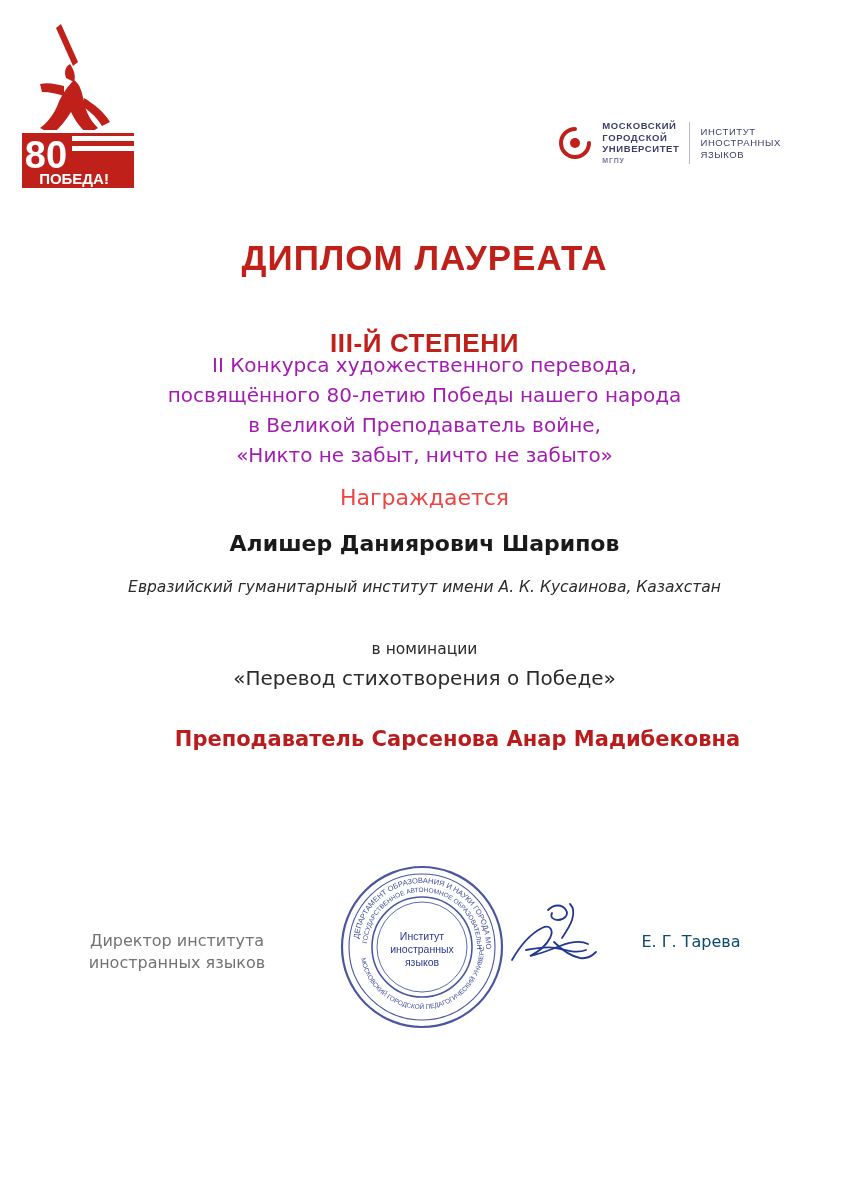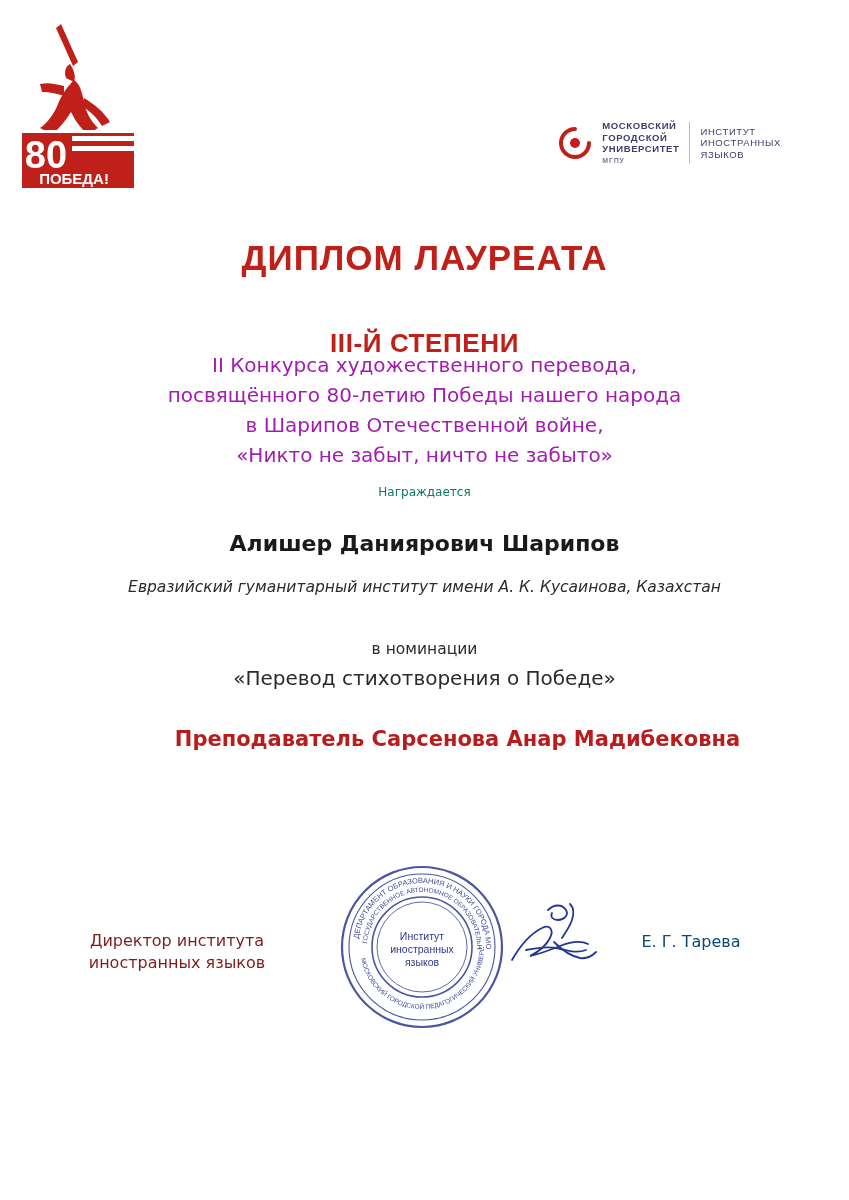--- a/index.html
+++ b/index.html
@@ -113,22 +113,22 @@
     width: 849px;
     font-size: 20px;
     line-height: 30px;
     color: #a21caf;
   }
 
   .awarded-label {
     position: absolute;
     top: 485px;
     width: 849px;
-    font-size: 12px;
-    color: #0f766e;
+    font-size: 22px;
+    color: #ef4444;
   }
 
   .recipient {
     position: absolute;
     top: 531px;
     width: 849px;
     font-weight: 700;
     font-size: 22px;
     color: #1a1a1a;
   }
@@ -170,21 +170,21 @@
 
   
   .signer-title {
     position: absolute;
     left: 62px;
     top: 930px;
     width: 230px;
     text-align: center;
     font-size: 16px;
     line-height: 22px;
-    color: #7f1d1d;
+    color: #737373;
   }
   .signer-name {
     position: absolute;
     right: 48px;
     top: 932px;
     width: 220px;
     text-align: center;
     font-size: 16px;
     color: #0c4a6e;
   }
@@ -256,21 +256,21 @@
   </div>
 
   <div class="content">
 
     <div class="title-main">ДИПЛОМ ЛАУРЕАТА</div>
     <div class="title-sub">III-Й СТЕПЕНИ</div>
 
     <div class="competition">
       <div>II Конкурса художественного перевода,</div>
       <div>посвящённого 80-летию Победы нашего народа</div>
-      <div>в Шарипов Отечественной войне,</div>
+      <div>в Великой Преподаватель войне,</div>
       <div>«Никто не забыт, ничто не забыто»</div>
     </div>
 
     <div class="awarded-label">Награждается</div>
     <div class="recipient">Алишер Даниярович Шарипов</div>
     <div class="affiliation">Евразийский гуманитарный институт имени А. К. Кусаинова, Казахстан</div>
 
     <div class="nomination-label">в номинации</div>
     <div class="nomination">«Перевод стихотворения о Победе»</div>
 

